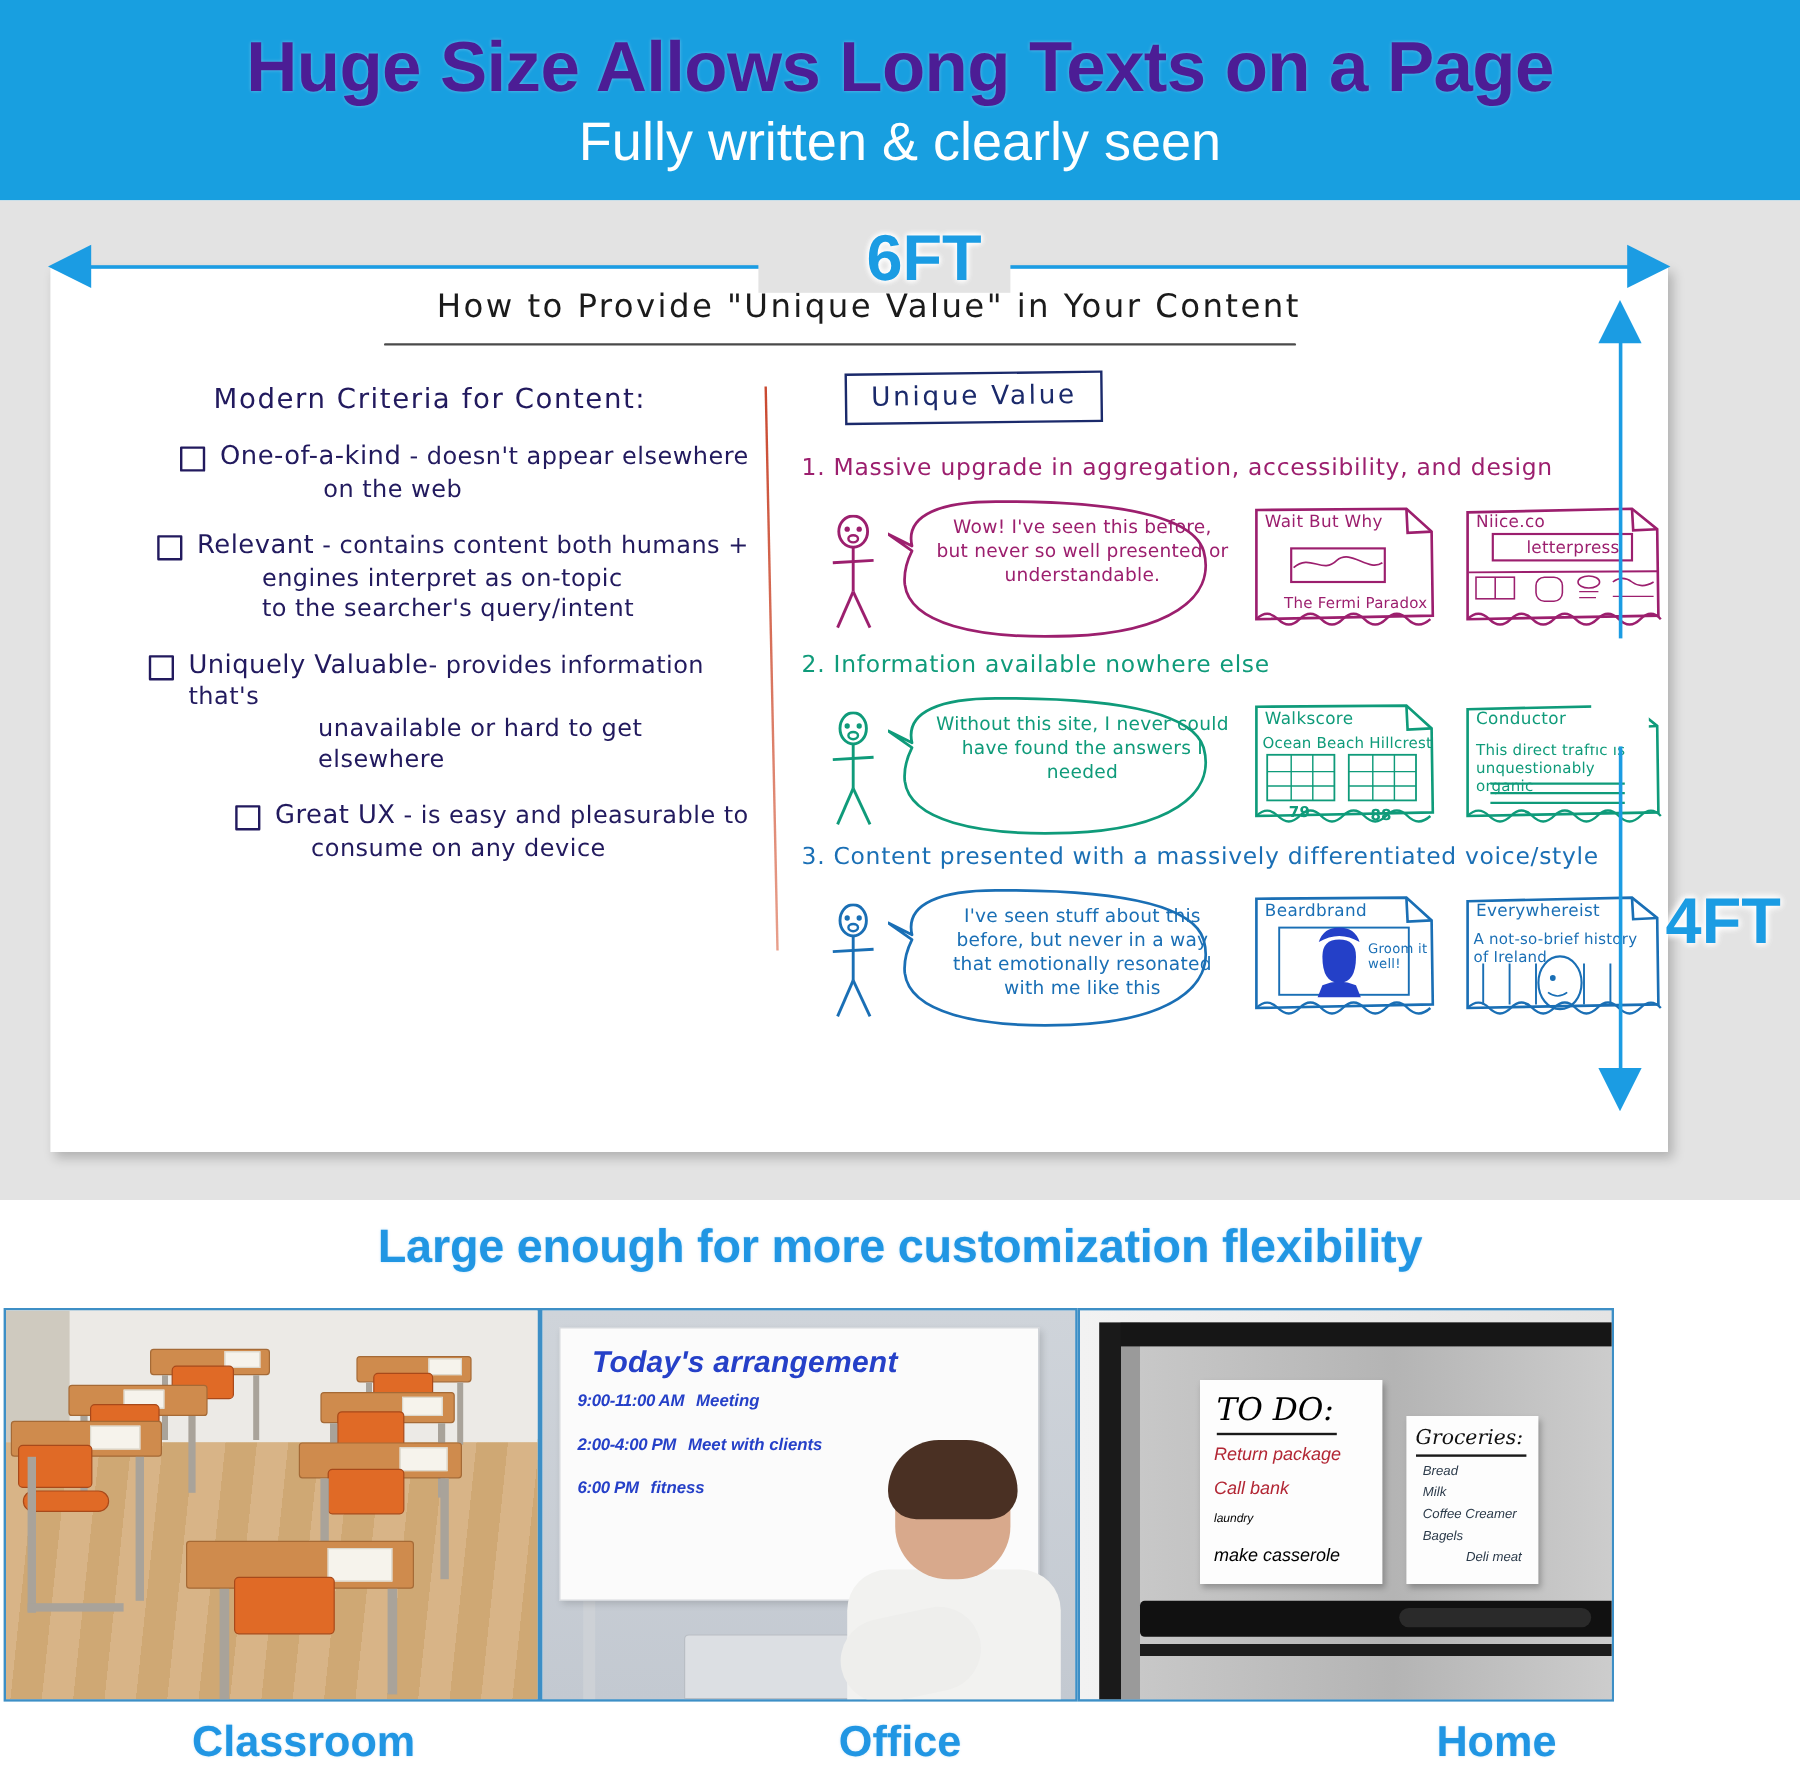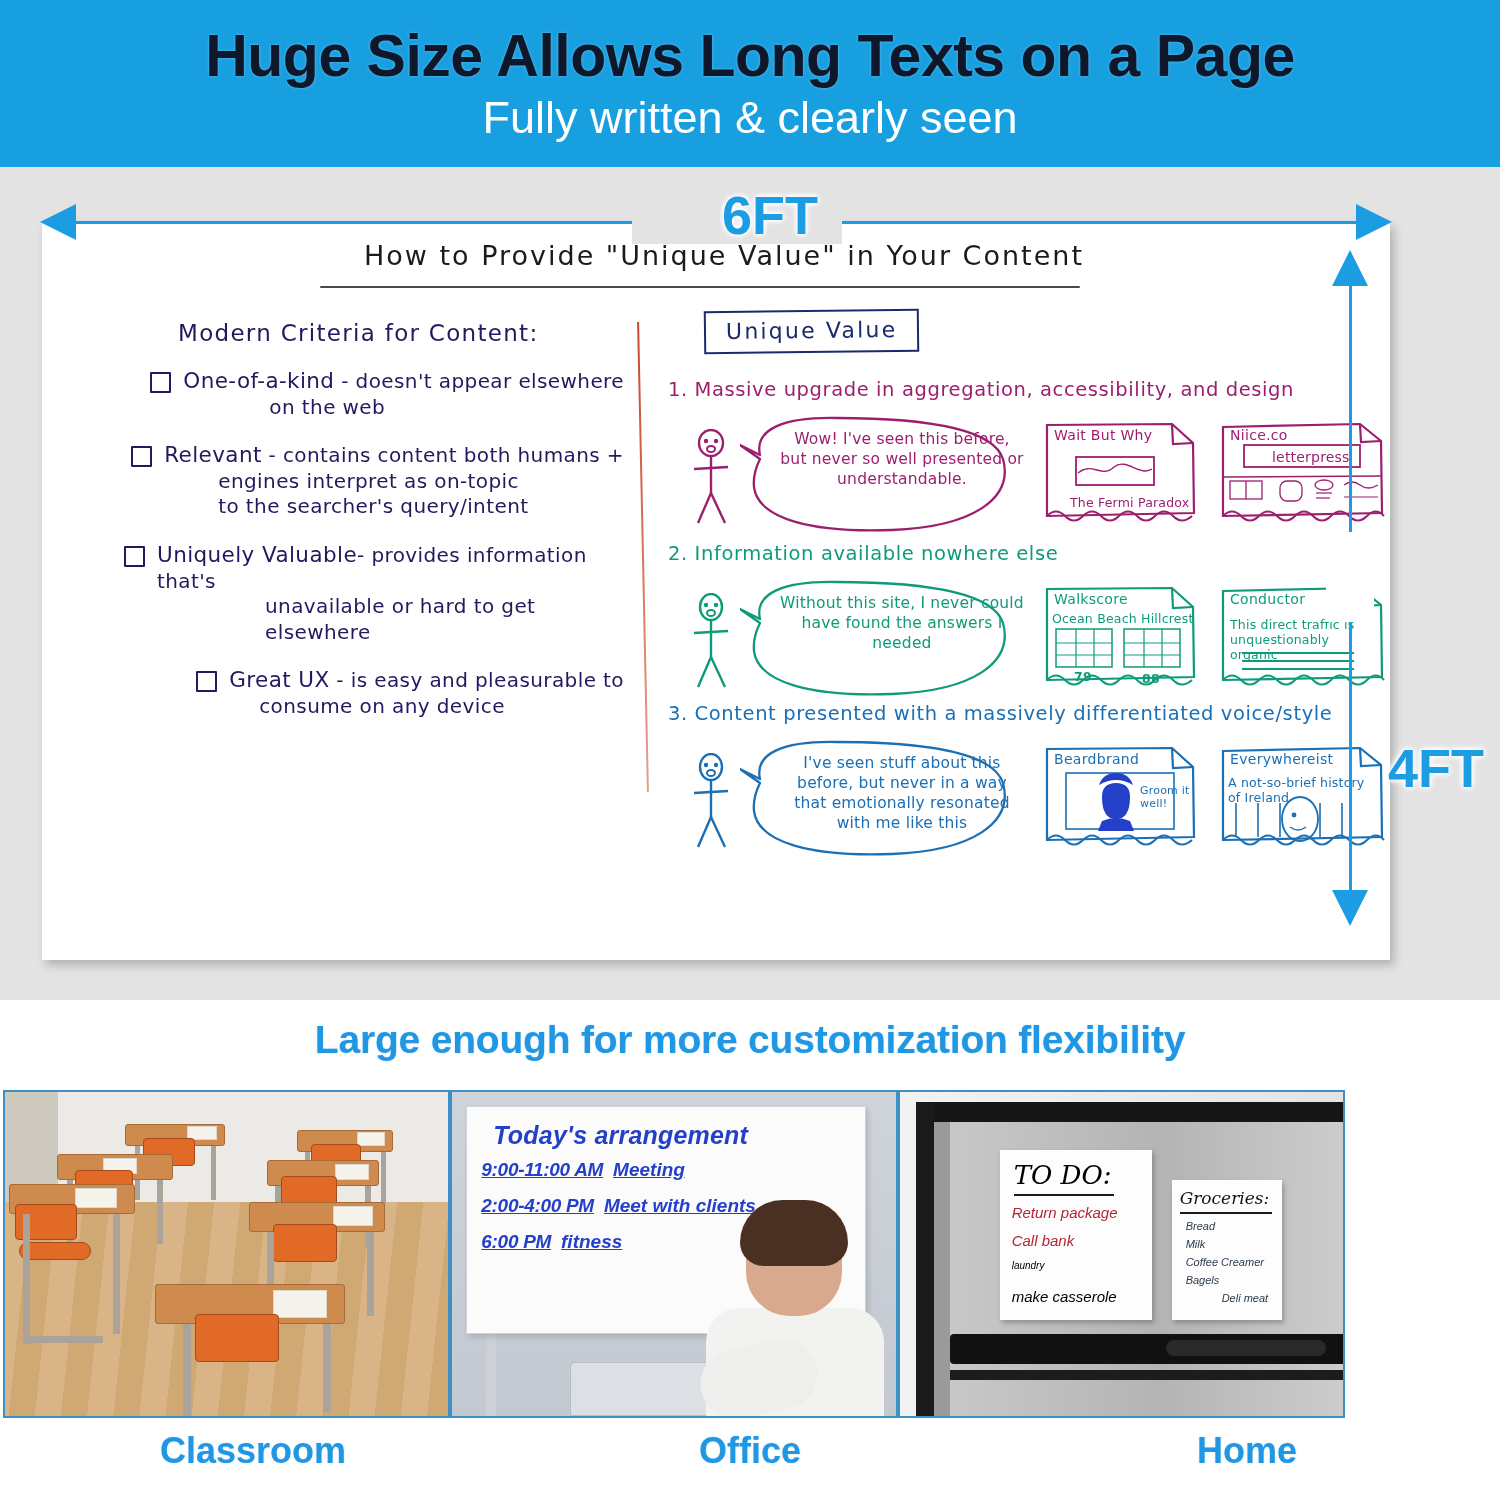--- a/index.html
+++ b/index.html
@@ -11,21 +11,21 @@
     position:relative;
   }
 
   
   .header-banner{
     position:absolute; left:0; top:0; width:1500px; height:167px;
     background:#189fe0;
     display:flex; flex-direction:column; align-items:center; justify-content:center;
   }
   .header-title{
-    color:#0f172a; font-size:59px; font-weight:bold; letter-spacing:-0.5px;
+    color:#4c1d95; font-size:59px; font-weight:bold; letter-spacing:-0.5px;
     line-height:1.05; text-shadow:0 0 3px rgba(255,255,255,.35);
     white-space:nowrap;
   }
   .header-sub{
     color:#ffffff; font-size:45px; font-weight:normal; margin-top:6px;
     line-height:1.05; white-space:nowrap;
   }
 
   
   .stage{
@@ -200,22 +200,22 @@
   .desk .leg{ position:absolute; background:#a9a39a; }
 
   
   .office{ background:linear-gradient(to bottom,#cfd4da 0%,#c3c9d1 100%); }
   .off-board{
     position:absolute; left:14px; top:14px; width:400px; height:228px;
     background:#fbfbfb; border:1px solid #cfd3d8; box-shadow:2px 3px 6px rgba(0,0,0,.15);
   }
   .off-h{ position:absolute; left:26px; top:14px; color:#2540c8; font-size:25px;
     font-style:italic; font-weight:bold; letter-spacing:.2px; white-space:nowrap;}
-  .off-row{ position:absolute; left:14px; color:#2540c8; font-size:19px;
-    font-style:italic; white-space:nowrap;text-decoration:underline;}
+  .off-row{ position:absolute; left:14px; color:#2540c8; font-size:14px;
+    font-style:italic; white-space:nowrap;}
   .off-row .tm{ font-weight:bold; letter-spacing:-.3px; }
   .off-row .lb{ font-weight:bold; margin-left:10px; }
   .off-lap{ position:absolute; left:118px; bottom:0; width:140px; height:54px;
     background:#dcdfe3; border:1px solid #b9bec4; border-radius:4px 4px 0 0; }
   .off-person{ position:absolute; right:10px; bottom:0; width:190px; height:210px; }
   .off-head{ position:absolute; left:50px; top:0; width:96px; height:110px;
     background:#d8a98c; border-radius:48px 48px 44px 44px; }
   .off-hair{ position:absolute; left:44px; top:-6px; width:108px; height:66px;
     background:#4a3023; border-radius:54px 54px 30px 30px; }
   .off-body{ position:absolute; left:10px; top:102px; width:178px; height:110px;

